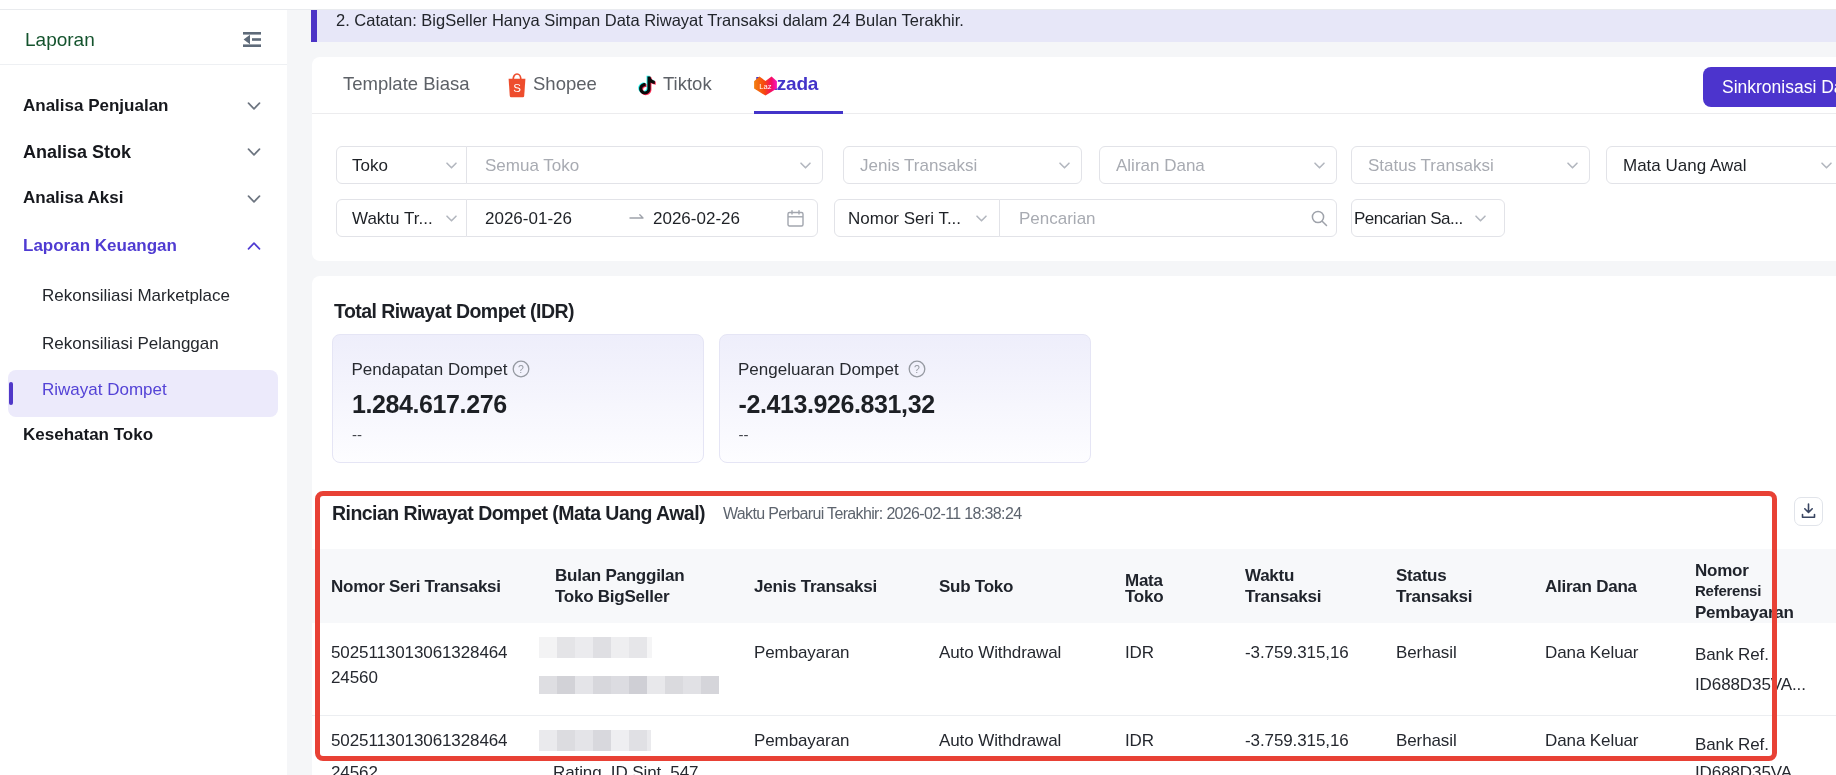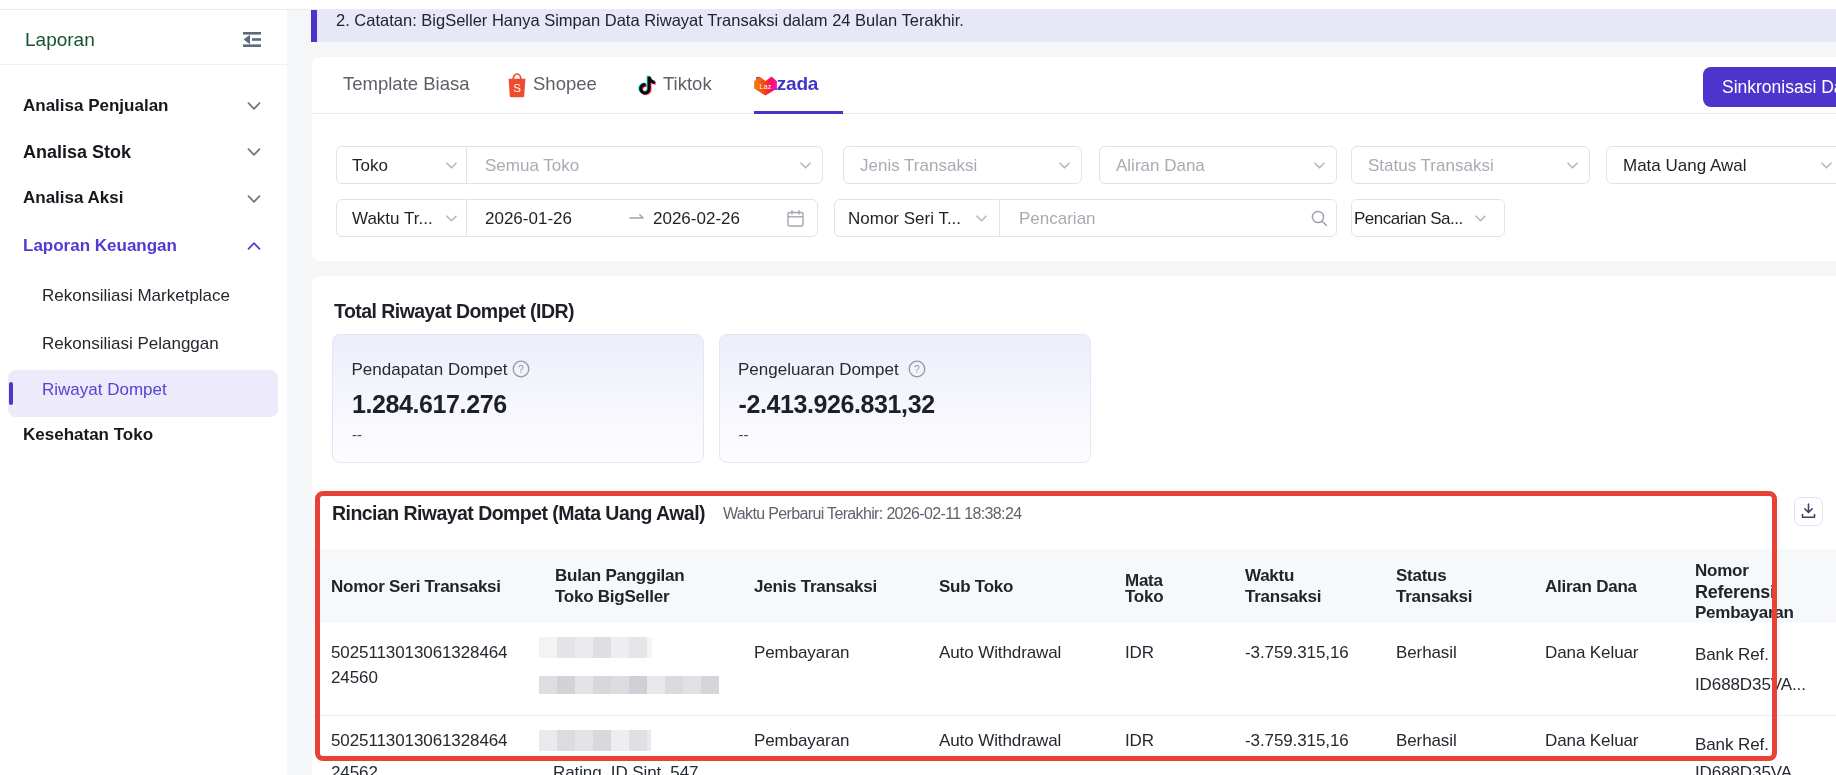--- a/index.html
+++ b/index.html
@@ -172,21 +172,21 @@
 <div class="txt" style="left:754px;top:576.5px;font-size:17px;font-weight:bold;letter-spacing:-0.25px;color:#20242c">Jenis Transaksi</div>
 <div class="txt" style="left:939px;top:576.5px;font-size:17px;font-weight:bold;letter-spacing:-0.25px;color:#20242c">Sub Toko</div>
 <div class="txt" style="left:1125px;top:571px;font-size:17px;font-weight:bold;letter-spacing:-0.25px;color:#20242c">Mata</div>
 <div class="txt" style="left:1125px;top:587.0px;font-size:17px;font-weight:bold;letter-spacing:-0.25px;color:#20242c">Toko</div>
 <div class="txt" style="left:1245px;top:566.0px;font-size:17px;font-weight:bold;letter-spacing:-0.25px;color:#20242c">Waktu</div>
 <div class="txt" style="left:1245px;top:587.0px;font-size:17px;font-weight:bold;letter-spacing:-0.25px;color:#20242c">Transaksi</div>
 <div class="txt" style="left:1396px;top:566.0px;font-size:17px;font-weight:bold;letter-spacing:-0.25px;color:#20242c">Status</div>
 <div class="txt" style="left:1396px;top:587.0px;font-size:17px;font-weight:bold;letter-spacing:-0.25px;color:#20242c">Transaksi</div>
 <div class="txt" style="left:1545px;top:576.5px;font-size:17px;font-weight:bold;letter-spacing:-0.25px;color:#20242c">Aliran Dana</div>
 <div class="txt" style="left:1695px;top:560.5px;font-size:17px;font-weight:bold;letter-spacing:-0.25px;color:#20242c">Nomor</div>
-<div class="txt" style="left:1695px;top:581.5px;font-size:18px;font-weight:bold;letter-spacing:-0.25px;color:#20242c">Referensi</div>
+<div class="txt" style="left:1695px;top:581.5px;font-size:15px;font-weight:bold;letter-spacing:-0.25px;color:#20242c">Referensi</div>
 <div class="txt" style="left:1695px;top:602.5px;font-size:17px;font-weight:bold;letter-spacing:-0.25px;color:#20242c">Pembayaran</div>
 <div class="txt" style="left:331px;top:643px;font-size:17px;letter-spacing:-0.1px;color:#25282f">5025113013061328464</div>
 <div class="txt" style="left:331px;top:668px;font-size:17px;letter-spacing:-0.1px;color:#25282f">24560</div>
 <svg class="abs" style="left:539px;top:637px" width="113" height="21" viewBox="0 0 113 21">
     <rect x="0" y="0" width="18" height="21" fill="#f3f3f4"></rect>
     <rect x="18" y="0" width="18" height="21" fill="#e4e4e7"></rect>
     <rect x="36" y="0" width="18" height="21" fill="#ebebee"></rect>
     <rect x="54" y="0" width="18" height="21" fill="#dfdfe3"></rect>
     <rect x="72" y="0" width="18" height="21" fill="#eeeef0"></rect>
     <rect x="90" y="0" width="18" height="21" fill="#e6e6e9"></rect>

